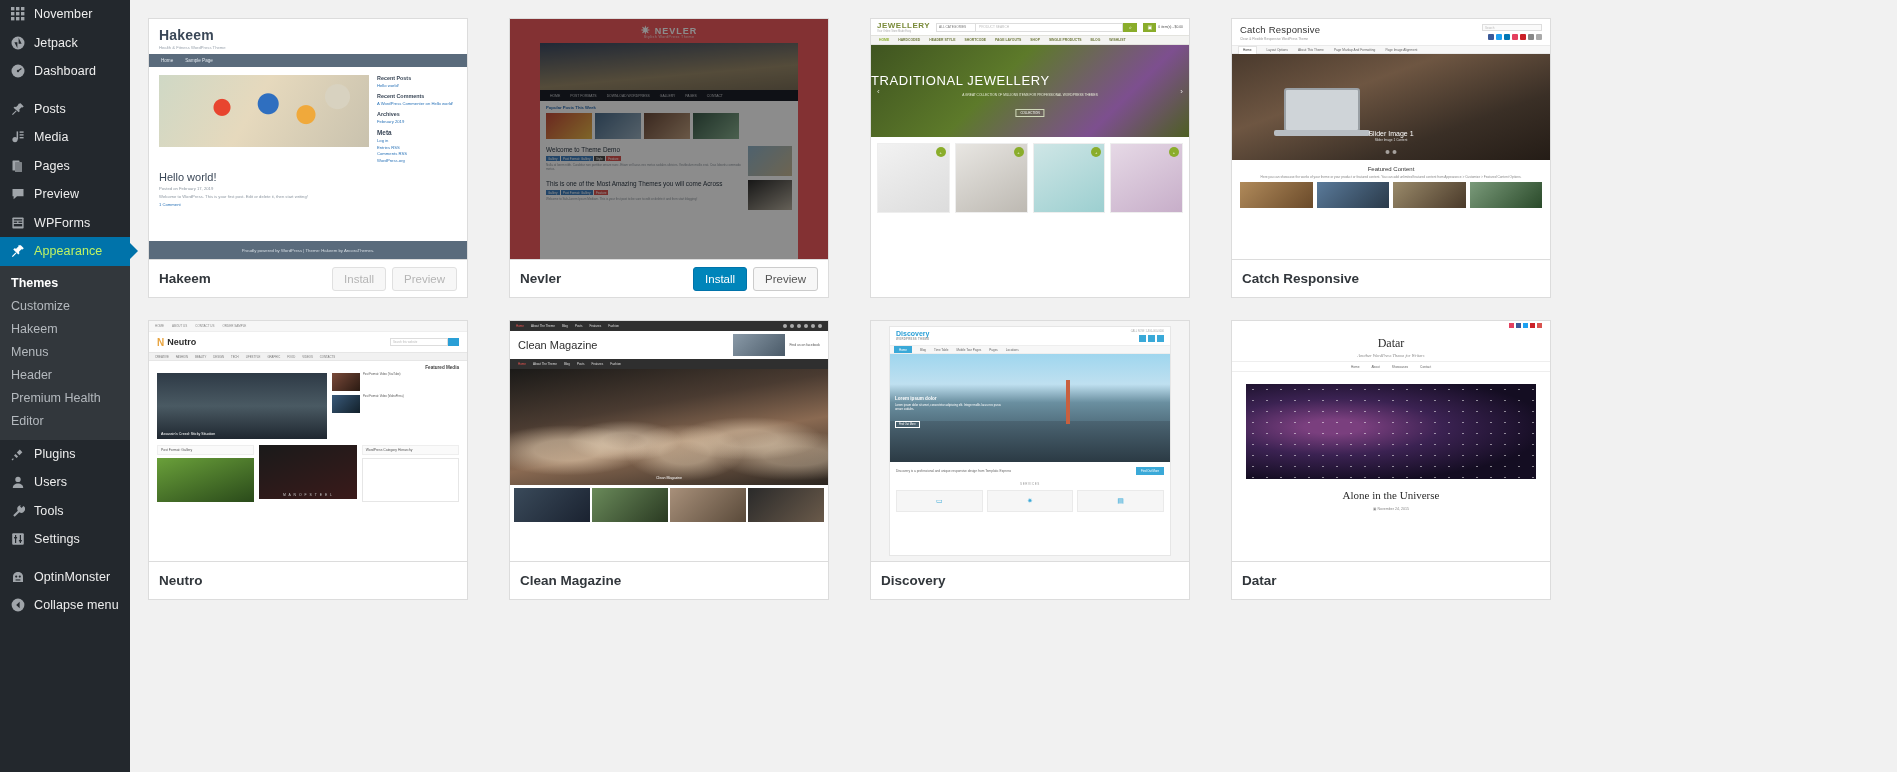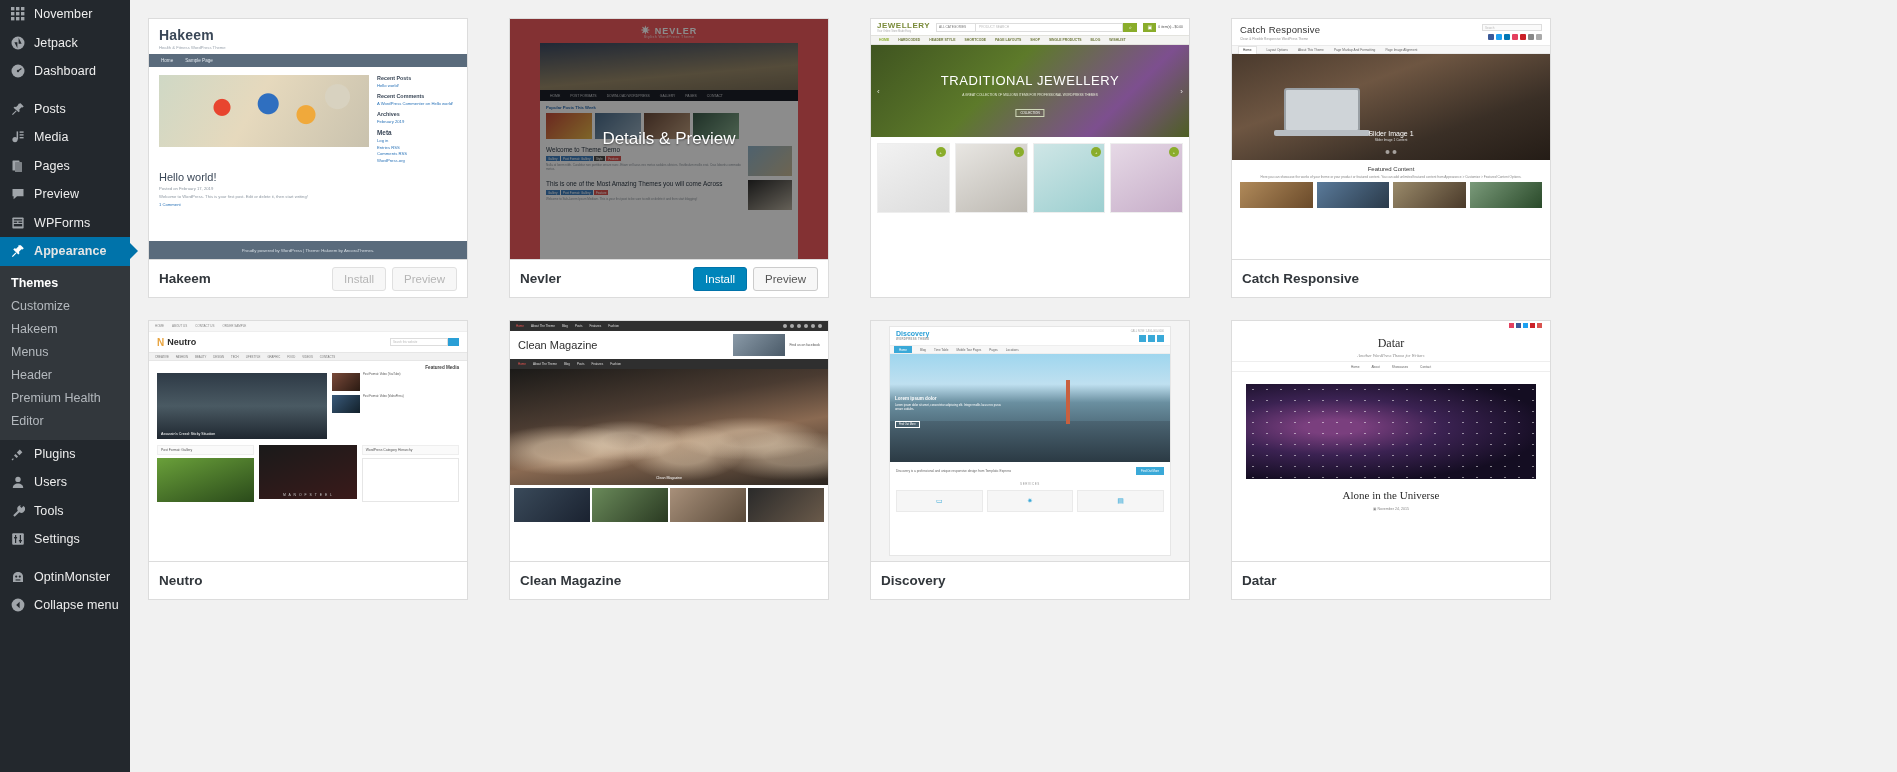--- a/index.html
+++ b/index.html
@@ -22,21 +22,21 @@
     height: 28.5px; padding-left: 9px; color: #eee;
     position: relative; white-space: nowrap;
   }
   .nav-item .ico {
     width: 17px; height: 17px; flex: 0 0 17px;
     display: flex; align-items: center; justify-content: center;
     color: #a0a5aa; font-size: 13px; line-height: 1;
   }
   .nav-item .lbl { font-size: 12.5px; letter-spacing: .1px; }
   .nav-item.active {
-    background: #0073aa; color: #e5e5e5; font-weight: 700;
+    background: #0073aa; color: #bef264; font-weight: 400;
   }
   .nav-item.active .ico { color: #fff; }
   .nav-item.active::after {
     content: ""; position: absolute; right: -8px; top: 50%;
     transform: translateY(-50%);
     border-top: 8px solid transparent; border-bottom: 8px solid transparent;
     border-left: 8px solid #0073aa;
   }
   .nav-sep { height: 9px; }
   #submenu { background: #32373c; padding: 6px 0 7px 0; }
@@ -158,21 +158,21 @@
   .bz-search .go { width:14px; background:#8aad2b; display:flex;align-items:center;justify-content:center;color:#fff;font-size:5px;}
   .bz-cart { display:flex; align-items:center; gap:2px; }
   .bz-cart .c { width:13px;height:9px;background:#8aad2b; display:flex;align-items:center;justify-content:center;color:#fff;font-size:5px;}
   .bz-cart .p { font-size:3.4px; color:#555;}
   .bz-nav { height:10px; background:#f3f3f1; border-top:1px solid #e3e3de; border-bottom:1px solid #e3e3de;
             display:flex; align-items:center; gap:9px; padding-left:8px;}
   .bz-nav span { font-size:3.4px; color:#6f7a3e; font-weight:bold;}
   .bz-nav span.on { color:#8aad2b;}
   .bz-hero { height:92px; position:relative;
     background: linear-gradient(135deg,#3f5420,#5d7a2a 40%,#7d4f8f 75%,#4d5f22);}
-  .bz-hero .t1 { position:absolute; top:28px; left:0; right:0; text-align:center; color:#fff; font-size:13px; letter-spacing:.6px;}
+  .bz-hero .t1 { position:absolute; top:28px; left:0; right:0; text-align:left; color:#fff; font-size:13px; letter-spacing:.6px;}
   .bz-hero .t2 { position:absolute; top:48px; left:42px; right:42px; text-align:center; color:#e6ebd7; font-size:3.2px; line-height:4.6px;}
   .bz-hero .btn2 { position:absolute; top:64px; left:50%; transform:translateX(-50%); font-size:3px; color:#fff; border:1px solid #cfd8b8; padding:1px 4px;}
   .bz-hero .ar { position:absolute; top:46%; color:#fff; font-size:8px; opacity:.8;}
   .bz-grid { display:flex; gap:5px; padding:6px 6px; }
   .bz-card { flex:1; height:70px; border:1px solid #eee; position:relative; overflow:hidden;}
   .bz-card .bdg { position:absolute; top:3px; right:3px; width:10px; height:10px; border-radius:50%;
                   background:#8aad2b; color:#fff; font-size:4px; display:flex;align-items:center;justify-content:center;}
 
   
   .cr { background:#fff; width:100%; height:100%; position:relative;}
@@ -597,21 +597,20 @@
                       <i>Post Format: Gallery</i>
                       <i style="background:#d9534f">Feature</i>
                     </div>
                     <div class="bd">Welcome to Sub-Lorem Ipsum Mediam. This is your first post to be sure to edit or delete it and then start blogging!</div>
                   </div>
                   <div class="im" style="background:linear-gradient(150deg,#2b2b2b,#b8b0a0)"></div>
                 </div>
               </div>
             </div>
           </div>
-          <div class="hover-label">Details &amp; Preview</div>
         </div>
         <div class="theme-footer">
           <div class="theme-name">Nevler</div>
           <div class="btn-row">
             <div class="btn primary">Install</div>
             <div class="btn">Preview</div>
           </div>
         </div>
       </div>
 

